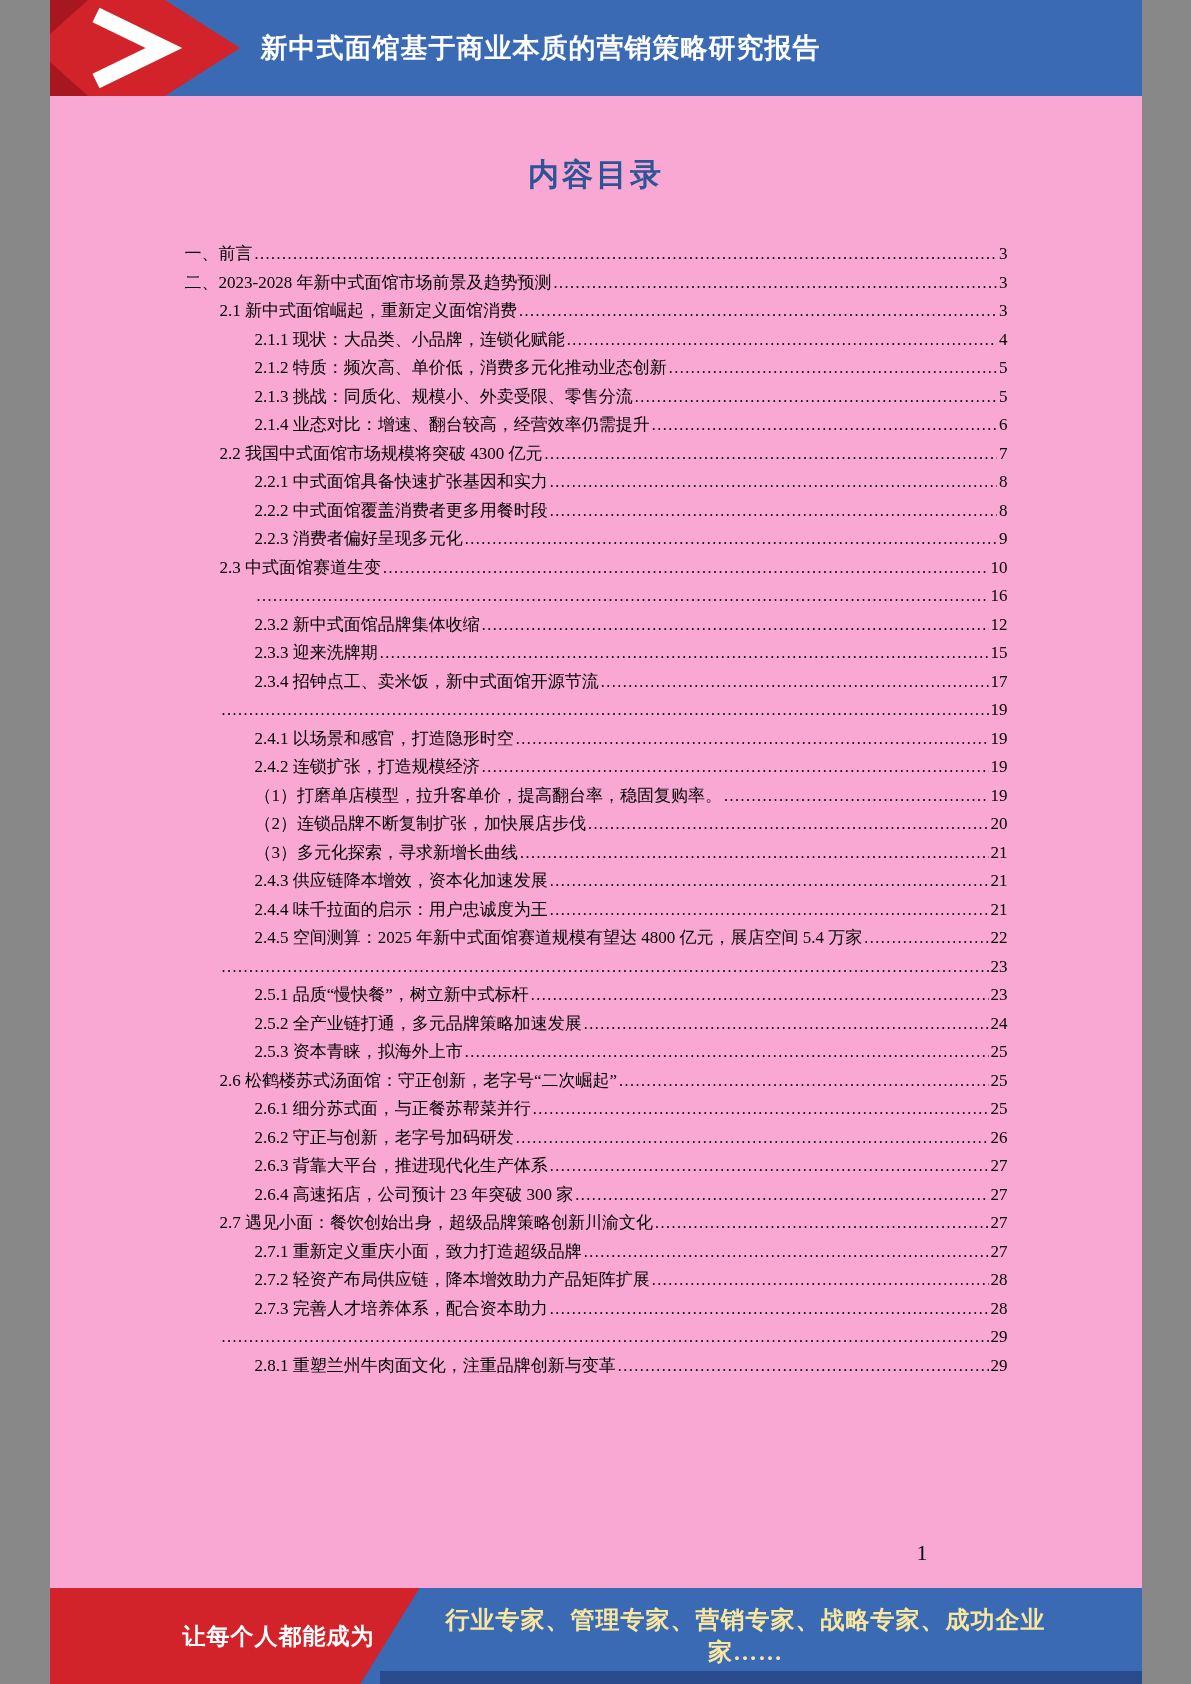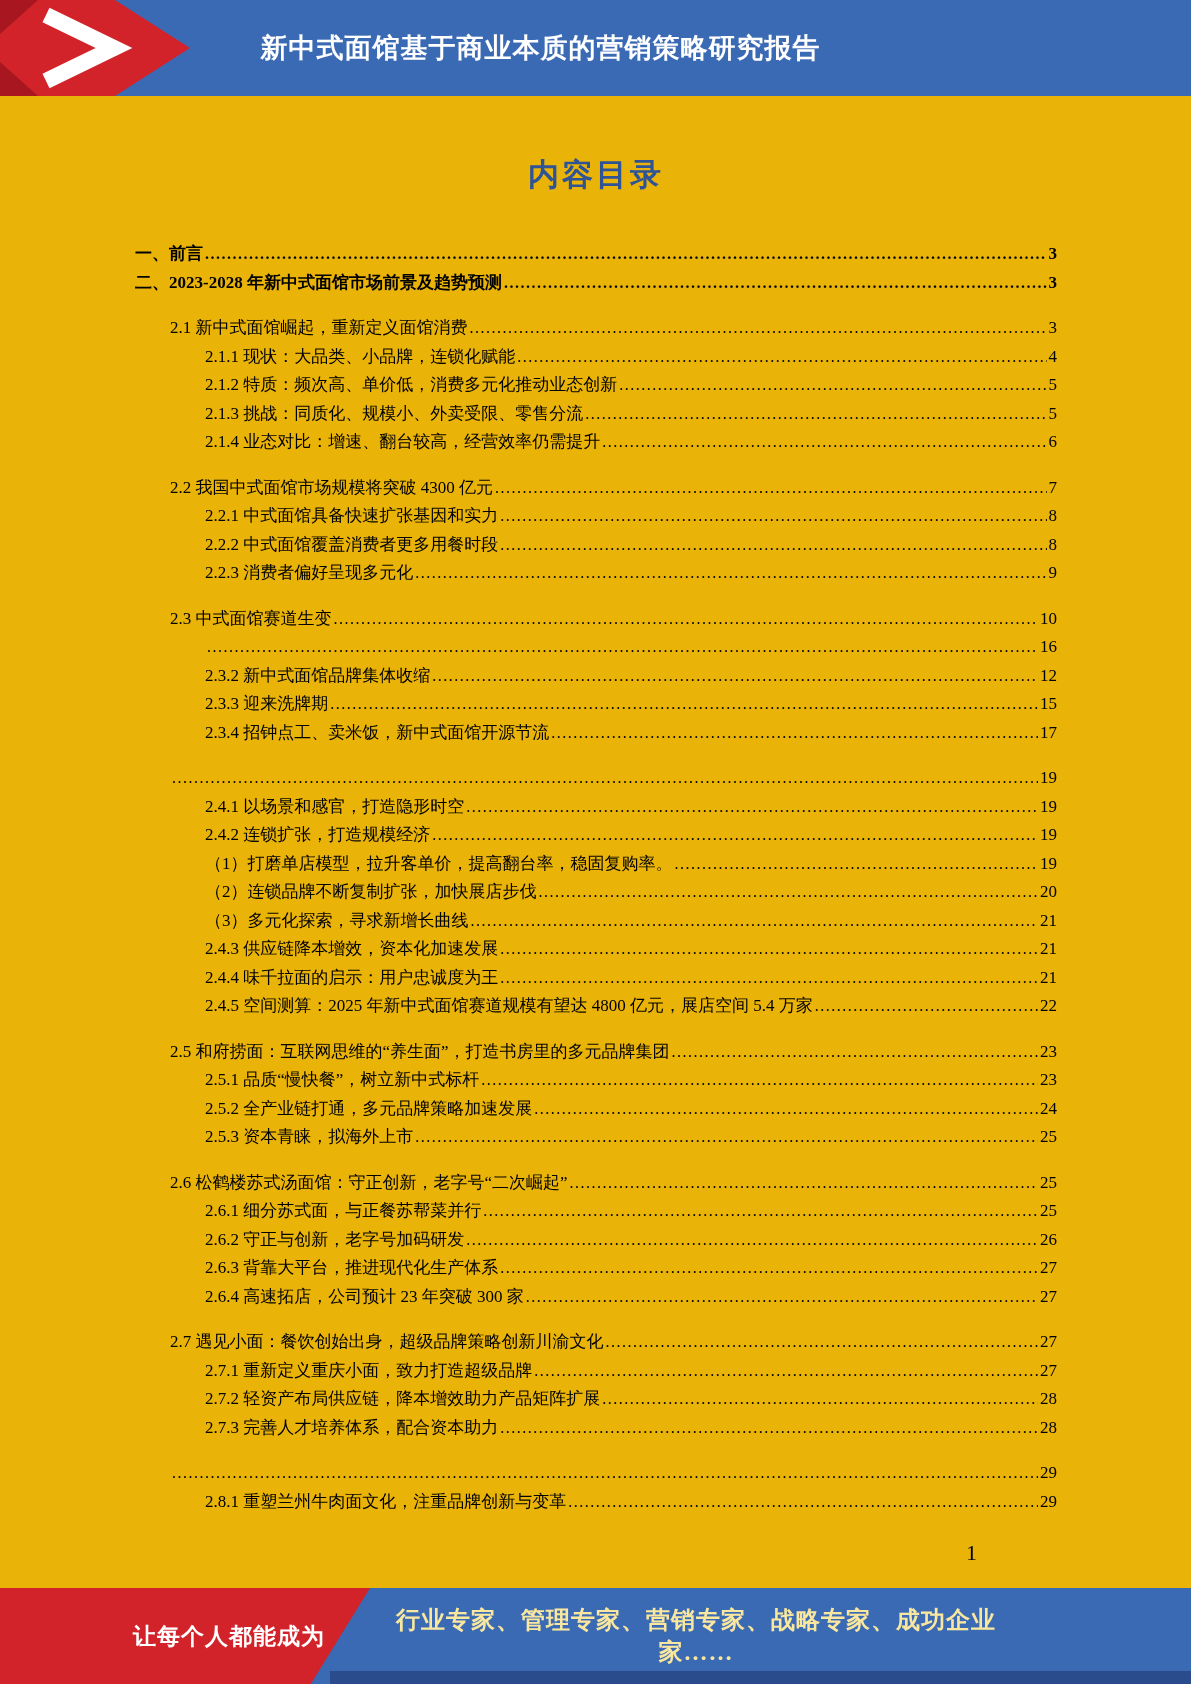--- a/index.html
+++ b/index.html
@@ -1,22 +1,22 @@
 <!DOCTYPE html>
 <html><head>
 <meta charset="utf-8">
 <style>
   * { margin:0; padding:0; box-sizing:border-box; }
   html,body { background:#888; }
   body { font-family:"Liberation Serif","DejaVu Serif",serif; }
   .page {
     position:relative;
-    width:1191px; height:1684px;
+    width:1092px; height:1684px;
     margin:0 auto;
-    background:#eab308;
+    background:#f9a8d4;
     overflow:hidden;
   }
 
   
   .banner {
     position:relative;
     width:100%; height:96px;
     background:#3a6ab4;
   }
   .banner-arrow {
@@ -48,23 +48,23 @@
   .toc-list {
     margin-top:44px;
   }
   .toc-row {
     display:flex;
     align-items:baseline;
     line-height:28.5px;
     font-size:17px;
     color:#000000;
   }
-  .toc-row.lvl2 { padding-left:35px;margin-top:17px; }
+  .toc-row.lvl2 { padding-left:35px; }
   .toc-row.lvl3 { padding-left:70px; }
-  .toc-row.bold { font-weight:700; }
+  .toc-row.bold { font-weight:400; }
   .toc-text { white-space:nowrap; }
   .toc-dots {
     flex:1 1 auto;
     overflow:hidden;
     white-space:nowrap;
     margin:0 2px;
     min-width:12px;
   }
   .toc-dots::after {
     content:"........................................................................................................................................................................................................................................................................................................";
@@ -260,21 +260,20 @@
           <span class="toc-text">2.4.4 味千拉面的启示：用户忠诚度为王</span>
           <span class="toc-dots"></span>
           <span class="toc-page">21</span>
         </div>
         <div class="toc-row lvl3">
           <span class="toc-text">2.4.5 空间测算：2025 年新中式面馆赛道规模有望达 4800 亿元，展店空间 5.4 万家</span>
           <span class="toc-dots"></span>
           <span class="toc-page">22</span>
         </div>
         <div class="toc-row lvl2">
-          <span class="toc-text">2.5 和府捞面：互联网思维的“养生面”，打造书房里的多元品牌集团</span>
           <span class="toc-dots"></span>
           <span class="toc-page">23</span>
         </div>
         <div class="toc-row lvl3">
           <span class="toc-text">2.5.1 品质“慢快餐”，树立新中式标杆</span>
           <span class="toc-dots"></span>
           <span class="toc-page">23</span>
         </div>
         <div class="toc-row lvl3">
           <span class="toc-text">2.5.2 全产业链打通，多元品牌策略加速发展</span>

